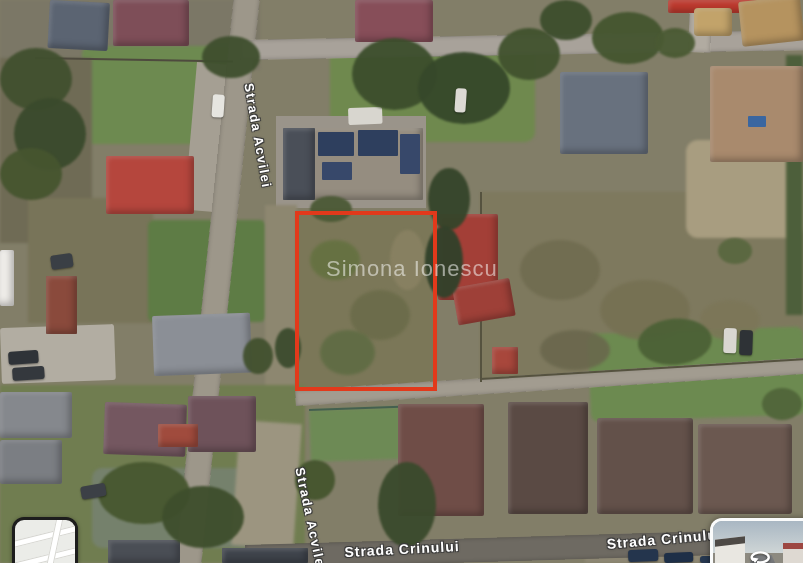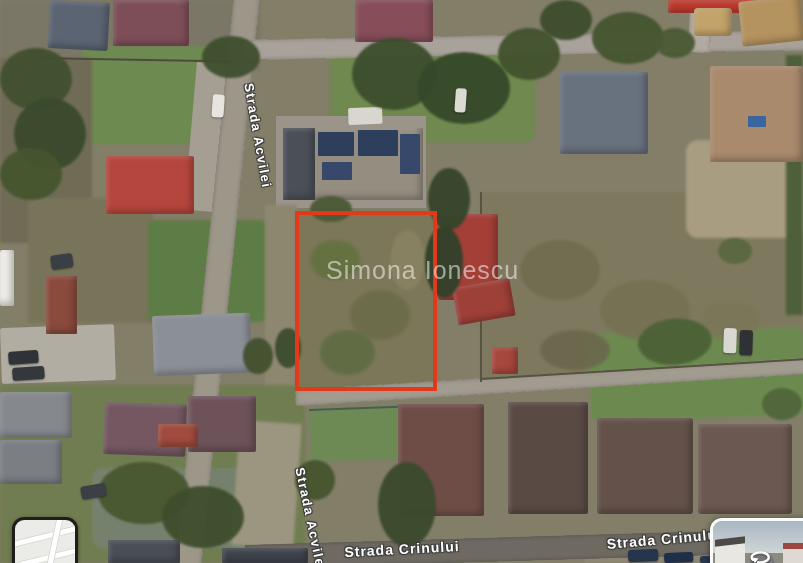--- a/index.html
+++ b/index.html
@@ -31,21 +31,21 @@
   #lbl-acvilei-bottom{left:307px;top:466px;transform:rotate(78deg);}
   #lbl-crinului{left:344px;top:544px;transform:rotate(-3deg);font-size:14px;letter-spacing:1px;}
   #lbl-crinulu{left:606px;top:536px;transform:rotate(-5deg);font-size:14px;letter-spacing:1px;}
 
   #plot-outline{
     position:absolute;z-index:5;left:295px;top:211px;width:134px;height:172px;
     border:4px solid #e2391b;background:transparent;
   }
   #watermark{
     position:absolute;z-index:6;left:326px;top:256px;
-    font-size:25px;font-weight:400;letter-spacing:1px;
+    font-size:22px;font-weight:400;letter-spacing:1px;
     color:rgba(248,248,245,.55);
   }
 
   #sv-preview{
     position:absolute;z-index:10;left:710px;top:518px;width:110px;height:62px;
     border:3px solid rgba(255,255,255,.95);border-radius:12px;overflow:hidden;
     background:#9aa5ac;box-shadow:0 1px 6px rgba(0,0,0,.5);cursor:pointer;
   }
   .sv-sky{position:absolute;left:0;right:0;top:0;height:58%;
     background:linear-gradient(#a9b7c3,#d3d9d8);}

